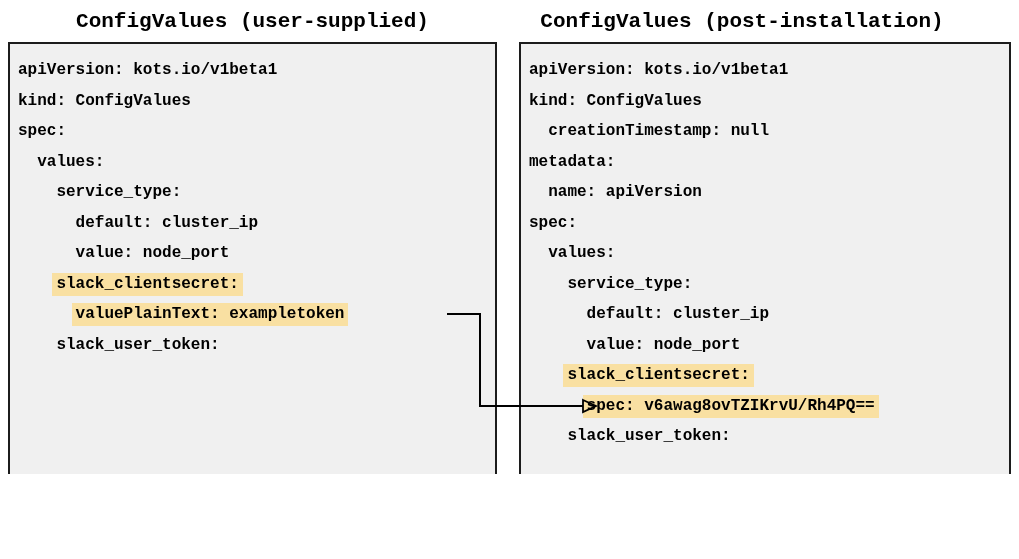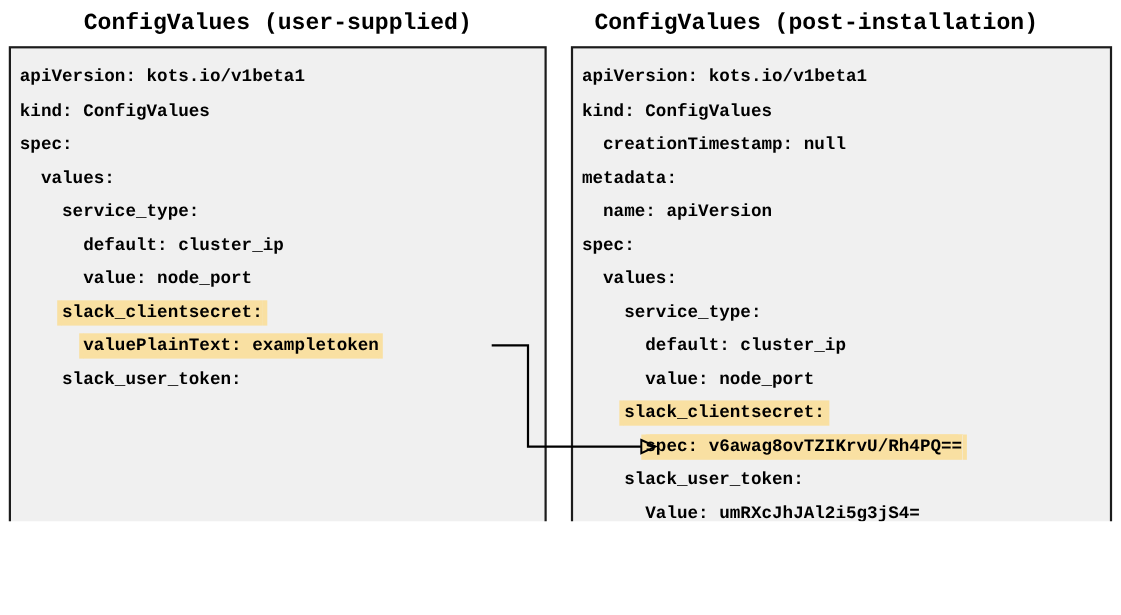--- a/index.html
+++ b/index.html
@@ -97,21 +97,21 @@
         <div class="code-line"><span></span><span>metadata:</span></div>
         <div class="code-line"><span>  </span><span>name: apiVersion</span></div>
         <div class="code-line"><span></span><span>spec:</span></div>
         <div class="code-line"><span>  </span><span>values:</span></div>
         <div class="code-line"><span>    </span><span>service_type:</span></div>
         <div class="code-line"><span>      </span><span>default: cluster_ip</span></div>
         <div class="code-line"><span>      </span><span>value: node_port</span></div>
         <div class="code-line"><span>    </span><span class="hl">slack_clientsecret:</span></div>
         <div class="code-line"><span>      </span><span class="hl">spec: v6awag8ovTZIKrvU/Rh4PQ==</span></div>
         <div class="code-line"><span>    </span><span>slack_user_token:</span></div>
-        <div class="code-line"><span>      </span><span>Value: umRXcJhJAl2i5g3jS4=</span></div>
+        <div class="code-line"><span>      </span></div>
       </div>
   </div>
 
   <svg class="arrow-overlay" viewBox="0 0 1019 559" xmlns="http://www.w3.org/2000/svg">
     <path d="M 447 314 L 480 314 L 480 406 L 583 406" fill="none" stroke="var(--arrow, #000000)" stroke-width="2"></path>
     <polygon points="583,400 596,406 583,412" fill="none" stroke="var(--arrow, #000000)" stroke-width="1.8" stroke-linejoin="miter"></polygon>
   </svg>
 
 </div>
 

